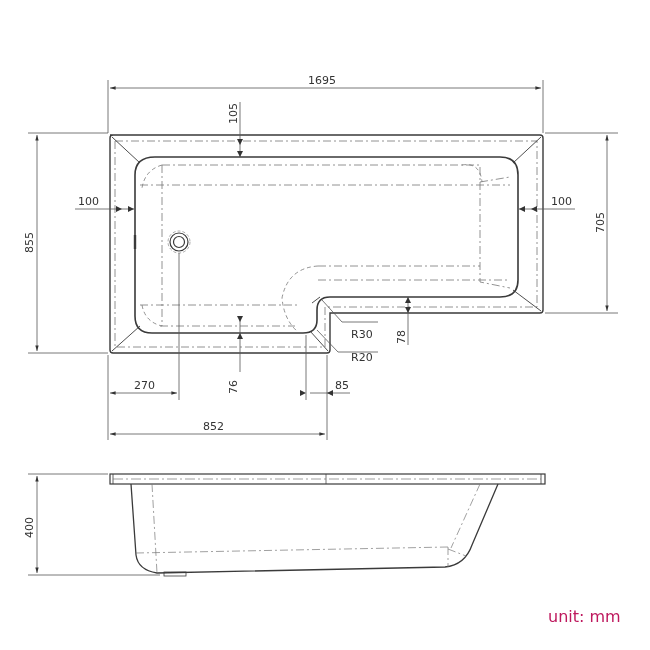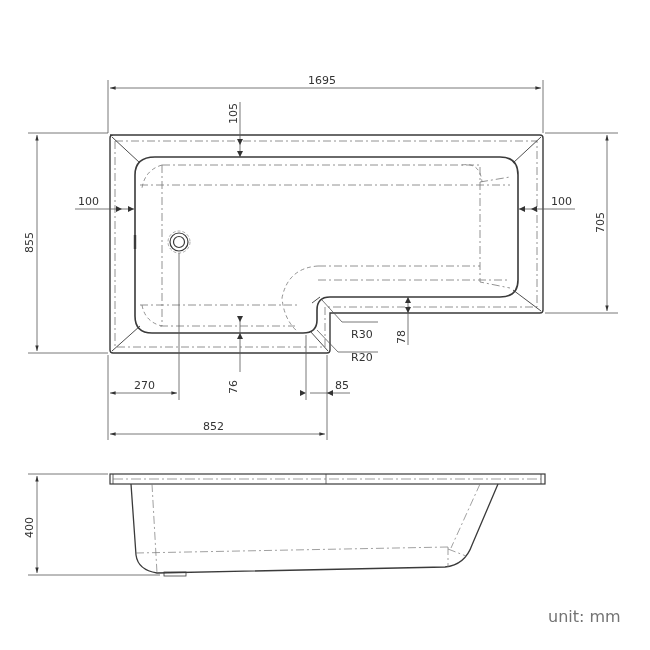--- a/index.html
+++ b/index.html
@@ -1,19 +1,19 @@
 <!DOCTYPE html>
 <html><head>
 <meta charset="utf-8">
 <style>
   html, body { margin:0; padding:0; background:#ffffff; }
   body { width:650px; height:650px; position:relative; overflow:hidden; font-family:"DejaVu Sans", sans-serif; }
   svg { position:absolute; left:0; top:0; }
   .dim text { font-family:"DejaVu Sans", sans-serif; font-size:11px; fill:#333; }
-  .unit { position:absolute; left:548px; top:607px; font-size:16px; color:#737373; font-family:"DejaVu Sans", sans-serif; }
+  .unit { position:absolute; left:548px; top:607px; font-size:16px; color:#be185d; font-family:"DejaVu Sans", sans-serif; }
 </style>
 </head>
 <body>
 
 <svg width="650" height="650" viewBox="0 0 650 650">
   <defs>
     <marker id="arr" viewBox="0 0 10 10" refX="10" refY="5" markerWidth="7" markerHeight="7" orient="auto-start-reverse">
       <path d="M0,2 L10,5 L0,8 z" fill="#333"></path>
     </marker>
   </defs>

